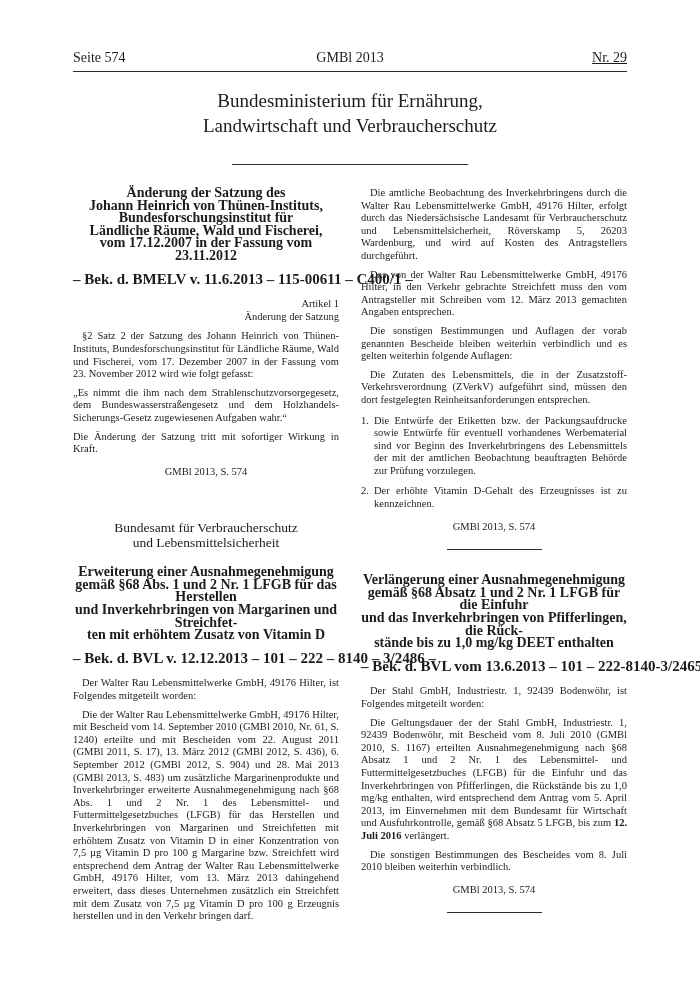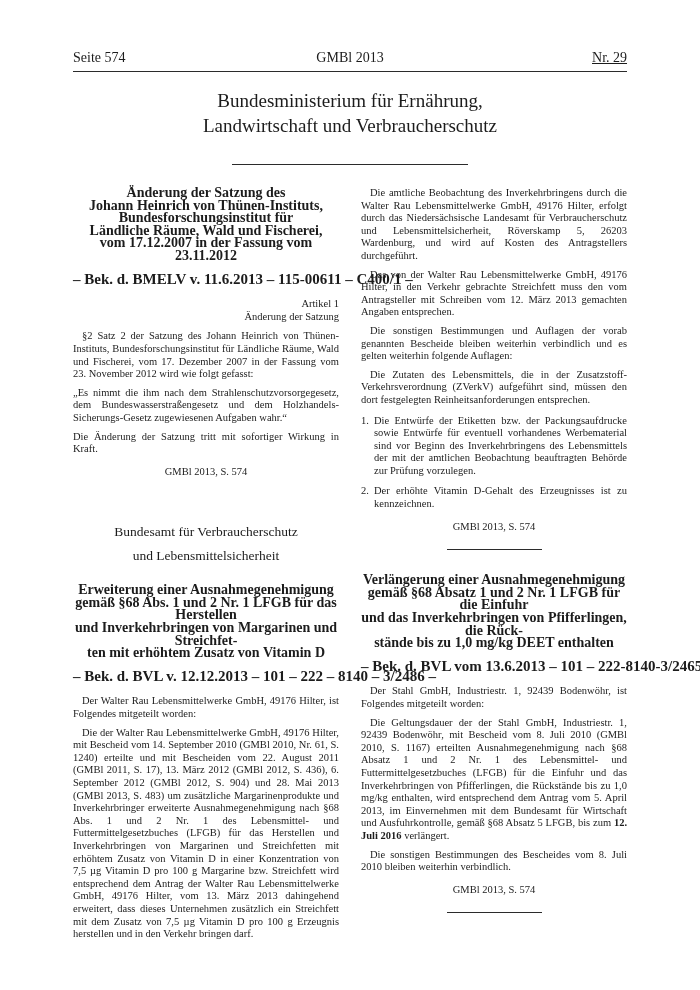--- a/index.html
+++ b/index.html
@@ -28,21 +28,21 @@
     font-weight: bold; font-size: 14px; line-height: 12.6px;
     text-align: center; white-space: pre-line; margin: 0 0 10px; hyphens: none;
   }
   .ref-line { font-weight: bold; font-size: 15px; white-space: nowrap; margin: 8px 0 13px; text-align: left; }
   .article-heading { font-weight: normal; text-align: right; margin: 8px 0 7px; }
   p.body { margin: 0 0 6px; }
   p.indent { text-indent: 9px; }
   p.quote { text-indent: 0; }
   .source { text-align: center; margin: 10px 0 0; }
   .agency-heading {
-    font-size: 13.5px; line-height: 24px; text-align: center;
+    font-size: 13.5px; line-height: 15px; text-align: center;
     white-space: pre-line; margin: 42px 0 16px;
   }
   .list-item { display: flex; margin: 8px 0 6px; }
   .list-item .num { flex: 0 0 13px; }
   .list-item .text { flex: 1; text-align: justify; }
   .divider { width: 95px; border-top: 1px solid #2b2b2b; margin: 16px auto 24px; }
 </style>
 </head>
 <body>
 

